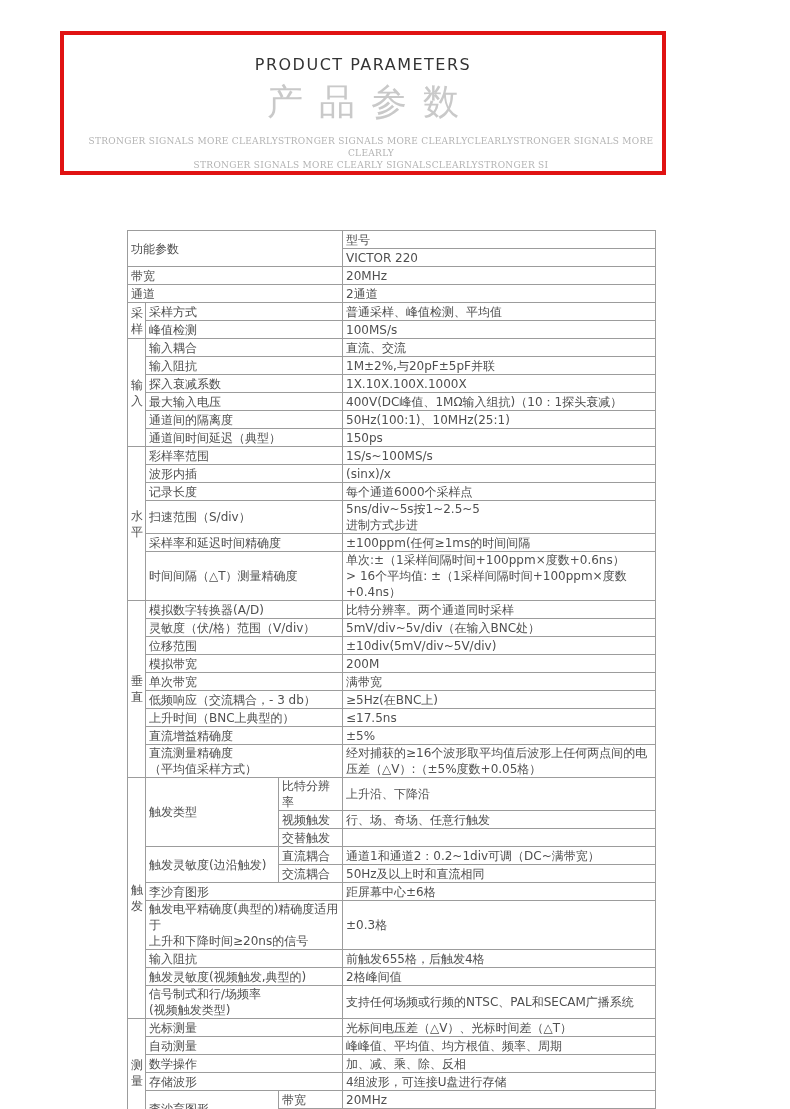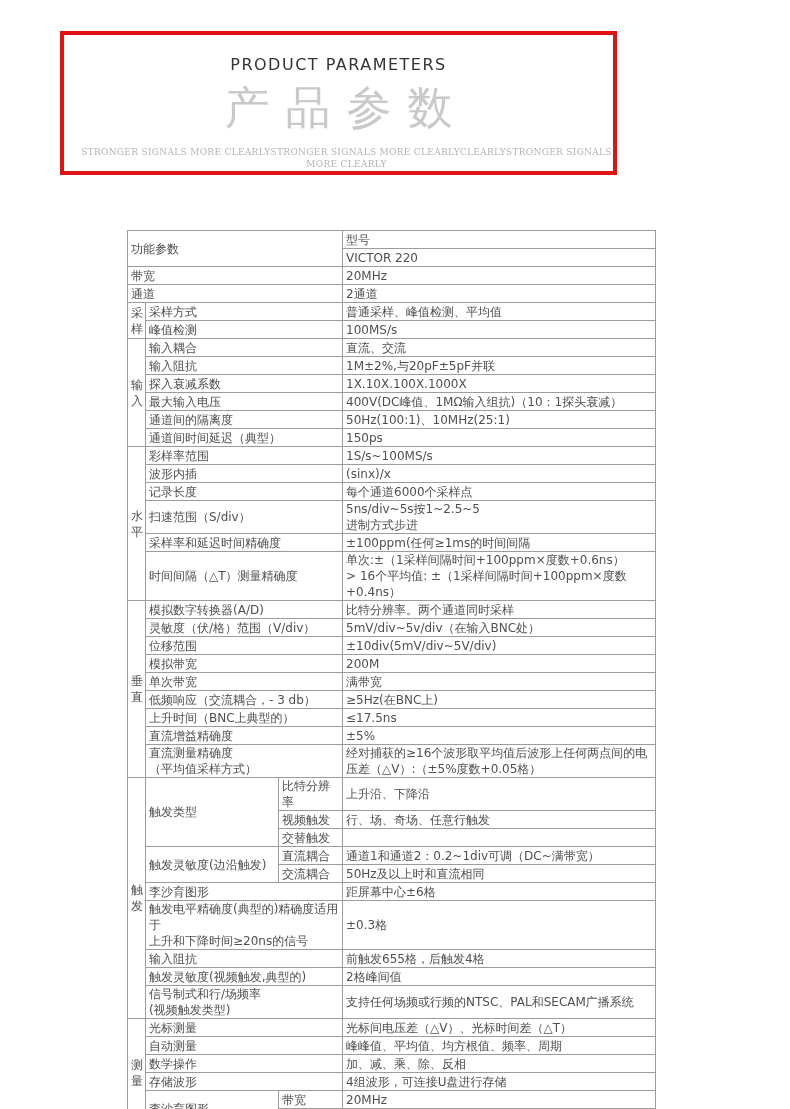--- a/index.html
+++ b/index.html
@@ -3,29 +3,29 @@
 <meta charset="utf-8">
 <style>
   html,body{margin:0;padding:0;}
   body{
     width:790px;height:1109px;position:relative;overflow:hidden;
     background:#ffffff;
     font-family:"DejaVu Sans","Liberation Sans",sans-serif;
   }
   
   .banner{
-    position:absolute;left:60px;top:31px;width:557px;height:144px;
+    position:absolute;left:60px;top:31px;width:606px;height:144px;
     box-sizing:border-box;border:4px solid #e01212;background:#fff;
     text-align:center;
   }
   .title-en{
     margin-top:20px;font-size:16px;color:#333333;letter-spacing:1.5px;
   }
   .title-zh{
-    margin-top:4px;font-size:45px;font-weight:100;color:#c9c9c9;
+    margin-top:4px;font-size:36px;font-weight:100;color:#c9c9c9;
     letter-spacing:16px;padding-left:16px;
   }
   .tagline{
     margin-top:8px;font-size:9px;color:#b3b3b3;line-height:1.35;
     font-family:"DejaVu Serif","Liberation Serif",serif;
     letter-spacing:0.3px;
     padding-left:16px;
   }
   
   .spec-table{
@@ -49,20 +49,21 @@
   .g-meas{line-height:34px;}
 </style>
 </head>
 <body>
 
 <div class="banner">
   <div class="title-en">PRODUCT PARAMETERS</div>
   <div class="title-zh">产品参数</div>
   <div class="tagline">
     <div>STRONGER SIGNALS MORE CLEARLYSTRONGER SIGNALS MORE CLEARLYCLEARLYSTRONGER SIGNALS MORE CLEARLY</div>
+    <div>STRONGER SIGNALS MORE CLEARLY SIGNALSCLEARLYSTRONGER SI</div>
   </div>
 </div>
 
 <table class="spec-table">
   <colgroup>
     <col style="width:18px">
     <col style="width:133px">
     <col style="width:64px">
     <col style="width:313px">
   </colgroup>

